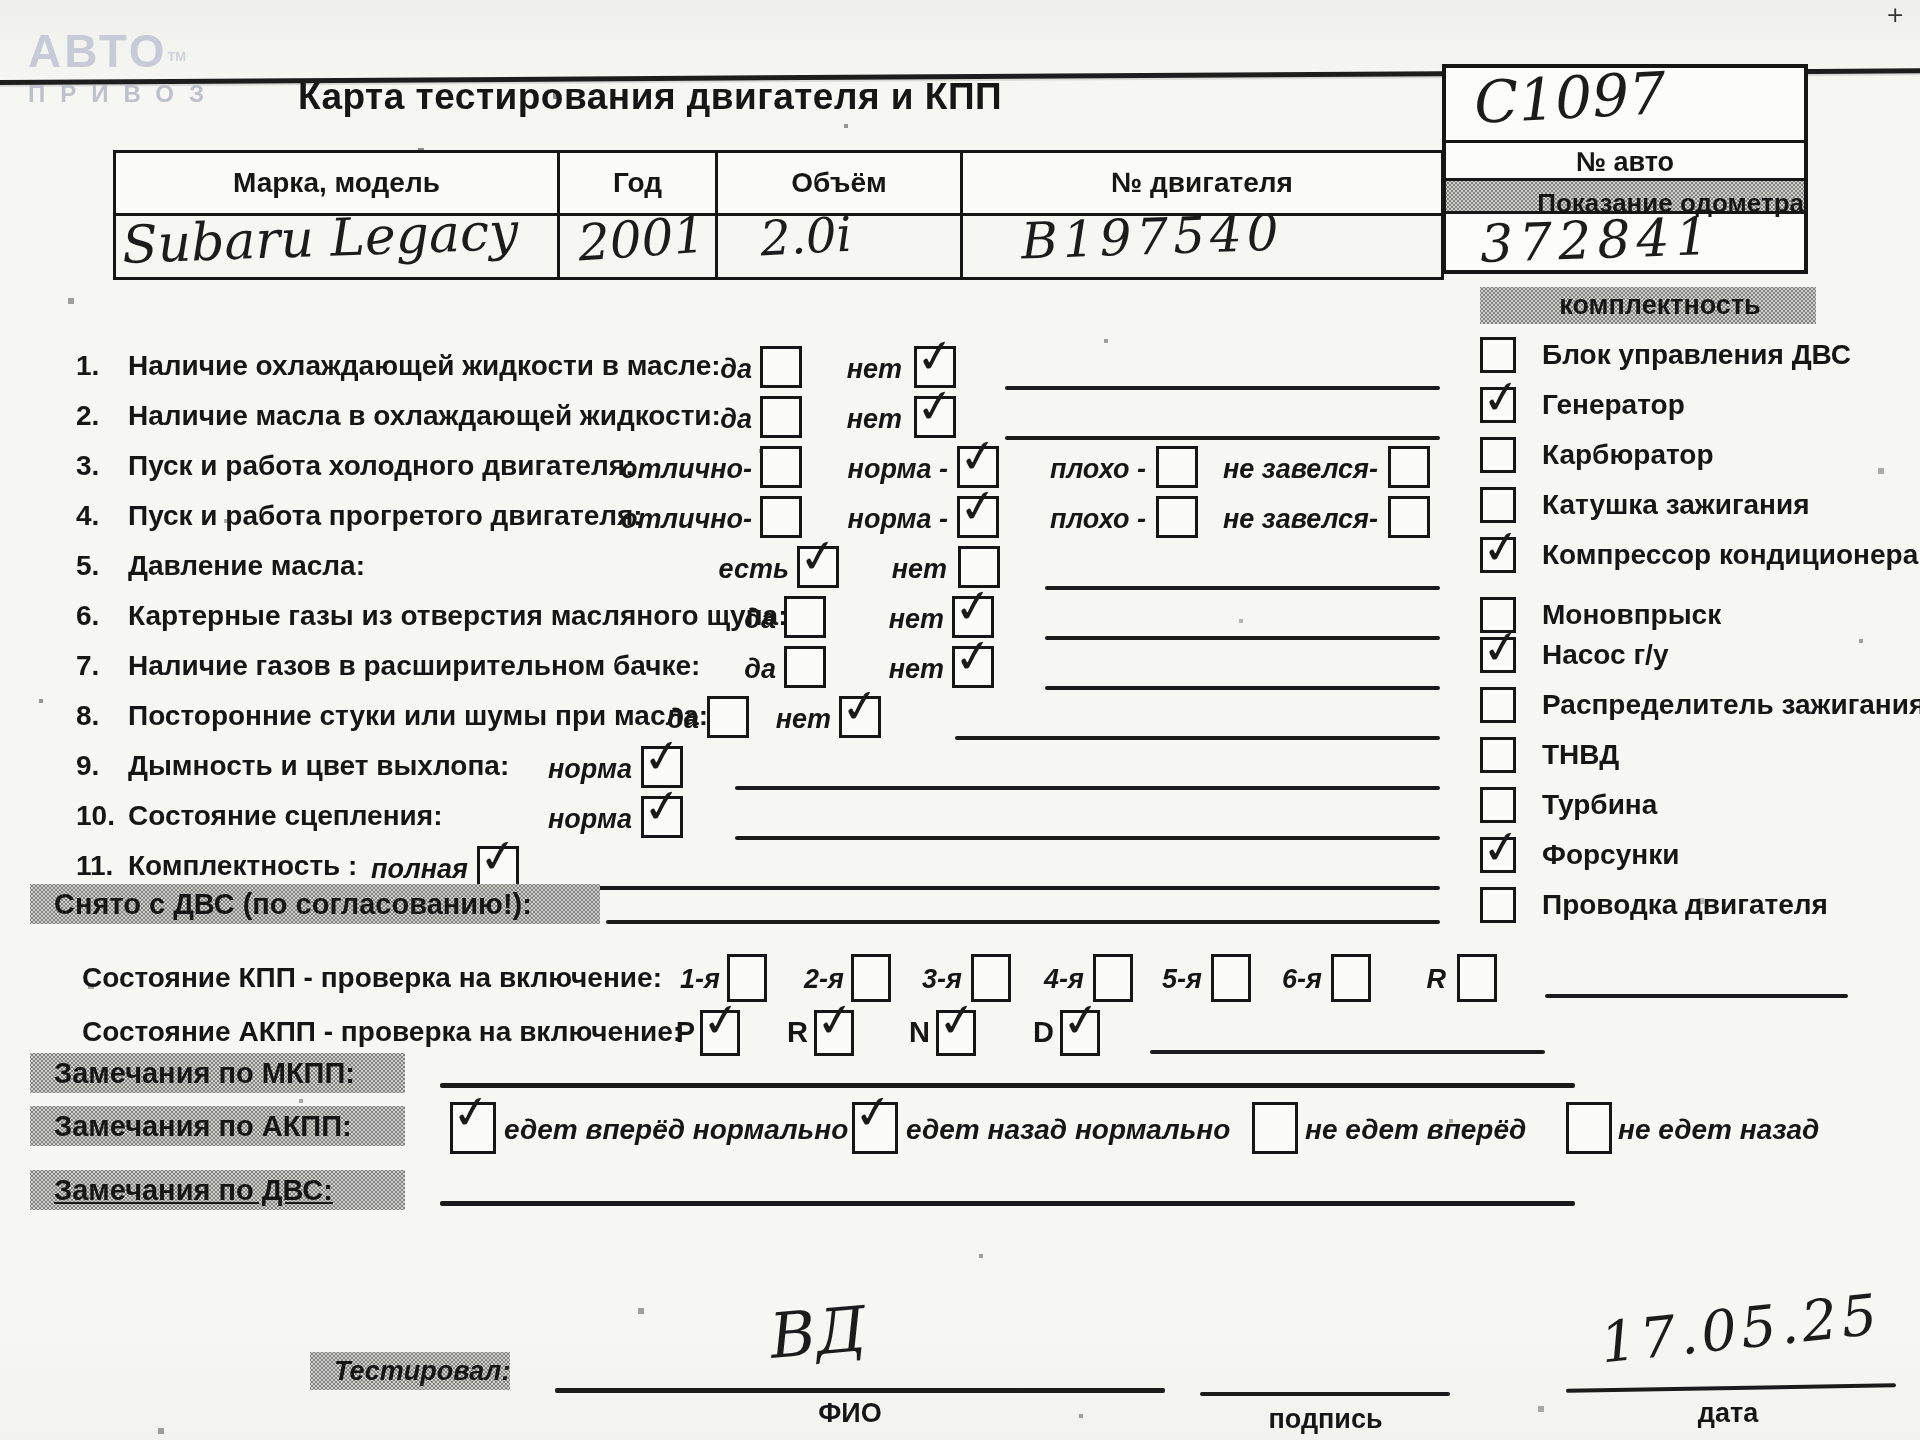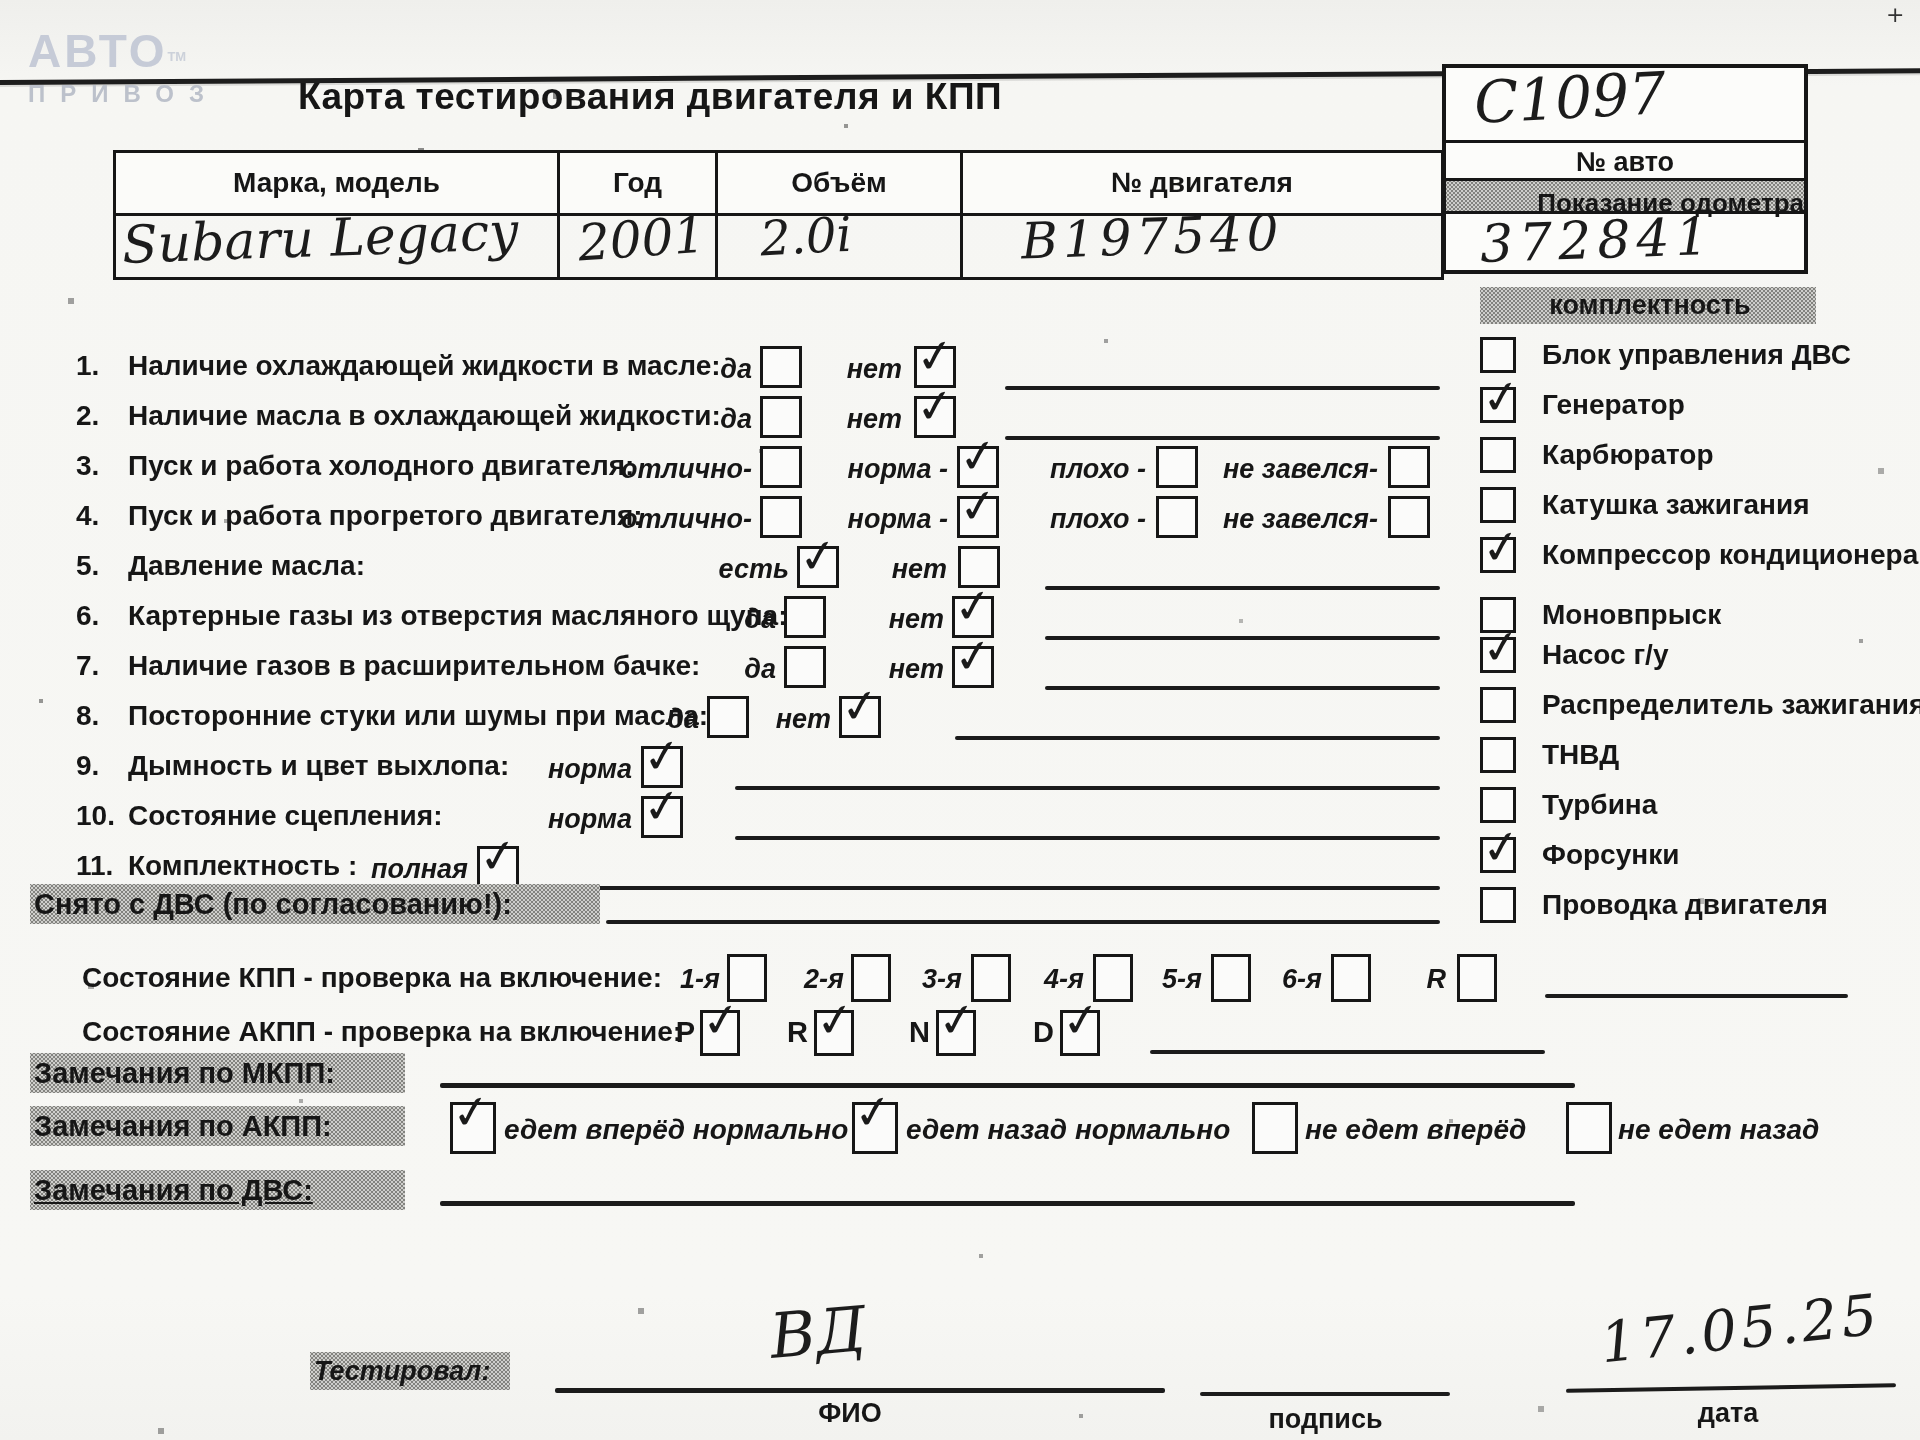--- a/index.html
+++ b/index.html
@@ -12,21 +12,21 @@
     background-image:radial-gradient(#83837f 0.9px,transparent 1.1px),radial-gradient(#83837f 0.9px,transparent 1.1px);
     background-size:4px 4px;background-position:0 0,2px 2px;}
   .bline{position:absolute;height:4px;background:#1b1b1b;border-radius:2px;}
   .cb{position:absolute;border:3px solid #161616;background:rgba(255,255,255,.55);box-sizing:border-box;}
   .check{position:absolute;left:-1px;top:-16px;font:400 46px/1 "DejaVu Sans",sans-serif;color:#1a1a1a;
     transform:rotate(-7deg);pointer-events:none;}
   .opt{position:absolute;font:italic 700 27px "Liberation Sans",sans-serif;text-align:right;white-space:nowrap;}
   .crow{position:absolute;left:0;width:1920px;height:46px;}
   .num{position:absolute;left:76px;top:4px;font-weight:700;font-size:28px;}
   .clabel{position:absolute;left:128px;top:4px;font-weight:700;font-size:28px;white-space:nowrap;}
-  .barlabel{font-weight:700;font-size:28px;display:flex;align-items:center;padding-left:4px;white-space:nowrap;box-sizing:border-box;}
+  .barlabel{font-weight:700;font-size:28px;display:flex;align-items:center;padding-left:24px;white-space:nowrap;box-sizing:border-box;}
   .topline{position:absolute;left:0;top:80px;width:1930px;height:5px;background:#1d1d1d;
     transform:rotate(-0.35deg);transform-origin:left center;box-shadow:0 2px 0 rgba(20,20,20,.12);}
   .noise{position:absolute;left:0;top:0;width:2px;height:2px;background:transparent;
     box-shadow:420px 150px 0 2px rgba(30,30,30,.5),845px 125px 0 1px rgba(30,30,30,.45),
     1105px 340px 0 1px rgba(30,30,30,.4),225px 520px 0 1px rgba(30,30,30,.35),
     70px 300px 0 2px rgba(30,30,30,.4),40px 700px 0 1px rgba(30,30,30,.45),
     1880px 470px 0 2px rgba(30,30,30,.35),1860px 640px 0 1px rgba(30,30,30,.4),
     1700px 900px 0 2px rgba(30,30,30,.3),640px 1310px 0 2px rgba(30,30,30,.4),
     980px 1255px 0 1px rgba(30,30,30,.4),1450px 1120px 0 1px rgba(30,30,30,.35),
     300px 1100px 0 1px rgba(30,30,30,.35),160px 1430px 0 2px rgba(30,30,30,.4),

